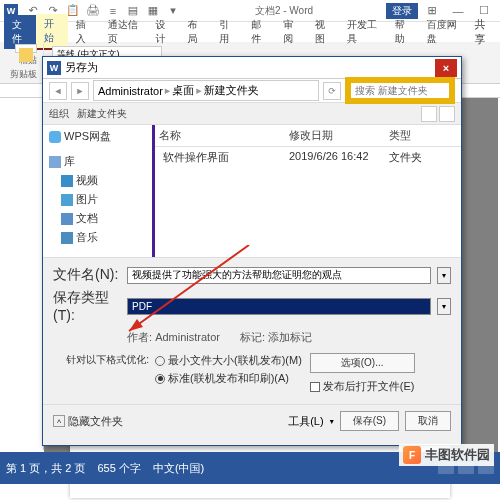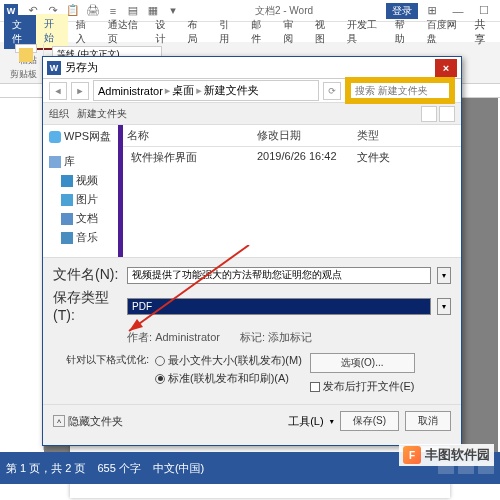--- a/index.html
+++ b/index.html
@@ -36,21 +36,21 @@
 .dlg-nav{height:24px;background:#fff;display:flex;align-items:center;padding:0 6px;gap:4px;border-bottom:1px solid #ddd}
 .navbtn{width:18px;height:18px;border:1px solid #ccc;display:inline-flex;align-items:center;justify-content:center;font-size:9px;color:#888}
 .crumb{flex:1;border:1px solid #ccc;padding:2px 4px;font-size:10px;background:#fff;display:flex;align-items:center;gap:2px}
 .crumb .sep{color:#999}
 .searchbox{width:110px;border:6px solid #eab308;padding:2px 4px;font-size:10px;background:#fff}
 .dlg-toolbar{height:22px;display:flex;align-items:center;padding:0 6px;gap:8px;border-bottom:1px solid #ddd}
 .tbtn{color:#444;font-size:10px}
 .tright{margin-left:auto;display:flex;gap:2px}
 .sq{width:16px;height:16px;border:1px solid #ccc;background:#fff}
 .dlg-body{display:flex;height:132px}
-.tree{width:80px;border-right:5px solid #4c1d95;background:#fff;overflow:hidden;padding:2px 0}
+.tree{width:112px;border-right:3px solid #4c1d95;background:#fff;overflow:hidden;padding:2px 0}
 .tnode{padding:2px 4px 2px 18px;font-size:10px;color:#333;display:flex;align-items:center;gap:3px;position:relative}
 .tnode.root{padding-left:6px;font-weight:normal}
 .ticn{width:12px;height:12px;display:inline-block}
 .i-cloud{background:#5ab0e8;border-radius:3px}
 .i-lib{background:#7ba8d9}
 .i-vid{background:#3a8ec7}
 .i-pic{background:#4aa3d4}
 .i-doc{background:#5b8fc7}
 .i-mus{background:#4a8ec0}
 .i-comp{background:#888}

